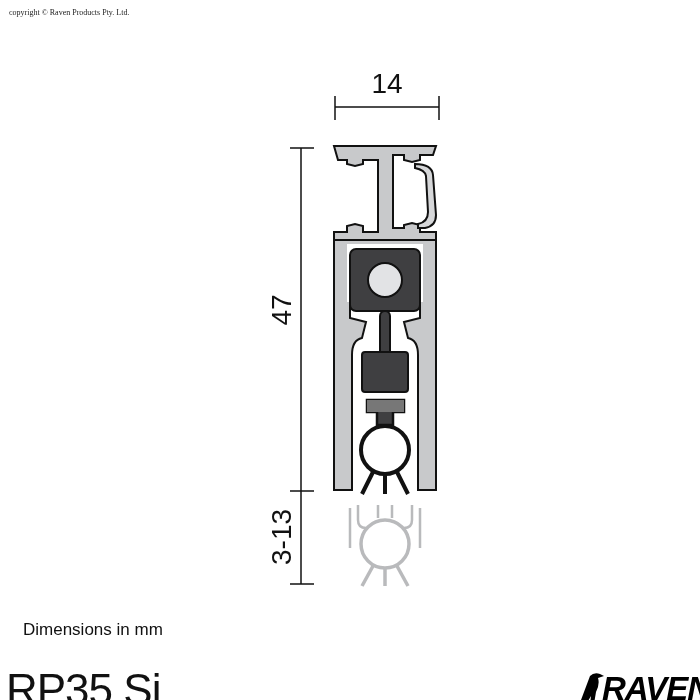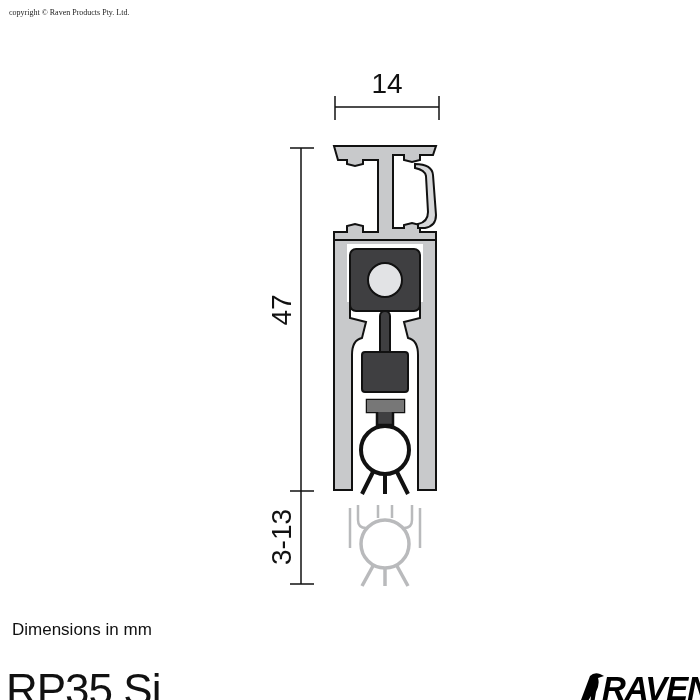--- a/index.html
+++ b/index.html
@@ -1,18 +1,18 @@
 <!DOCTYPE html>
 <html><head>
   <meta charset="utf-8">
   <style>
     html, body { margin: 0; padding: 0; background: #ffffff; }
     body { width: 700px; height: 700px; position: relative; overflow: hidden; font-family: "Liberation Sans", sans-serif; color: #111; }
     .copyright { position: absolute; left: 9px; top: 8px; font-size: 8px; color: #222; font-family: Liberation Serif, serif; }
-    .dims { position: absolute; left: 12px; top: 620px; font-size: 17px; color: #111; }
+    .dims { position: absolute; left: 23px; top: 620px; font-size: 17px; color: #111; }
     .model { position: absolute; left: 6px; top: 668px; font-size: 44px; color: #111; letter-spacing: -1px; line-height: 1; }
     .logo { position: absolute; left: 576px; top: 670px; width: 120px; height: 42px; }
     .logo-text { position: absolute; left: 26px; top: 2px; font-size: 33px; font-weight: bold; font-style: italic; letter-spacing: -1px; color: #000; line-height: 1; }
     .logo-reg { position: absolute; right: 0px; top: 36px; font-size: 5px; }
     svg.drawing { position: absolute; left: 0; top: 0; }
     .dim-label { font-family: "Liberation Sans", sans-serif; fill: #111; }
   </style>
 </head>
 <body>
 

